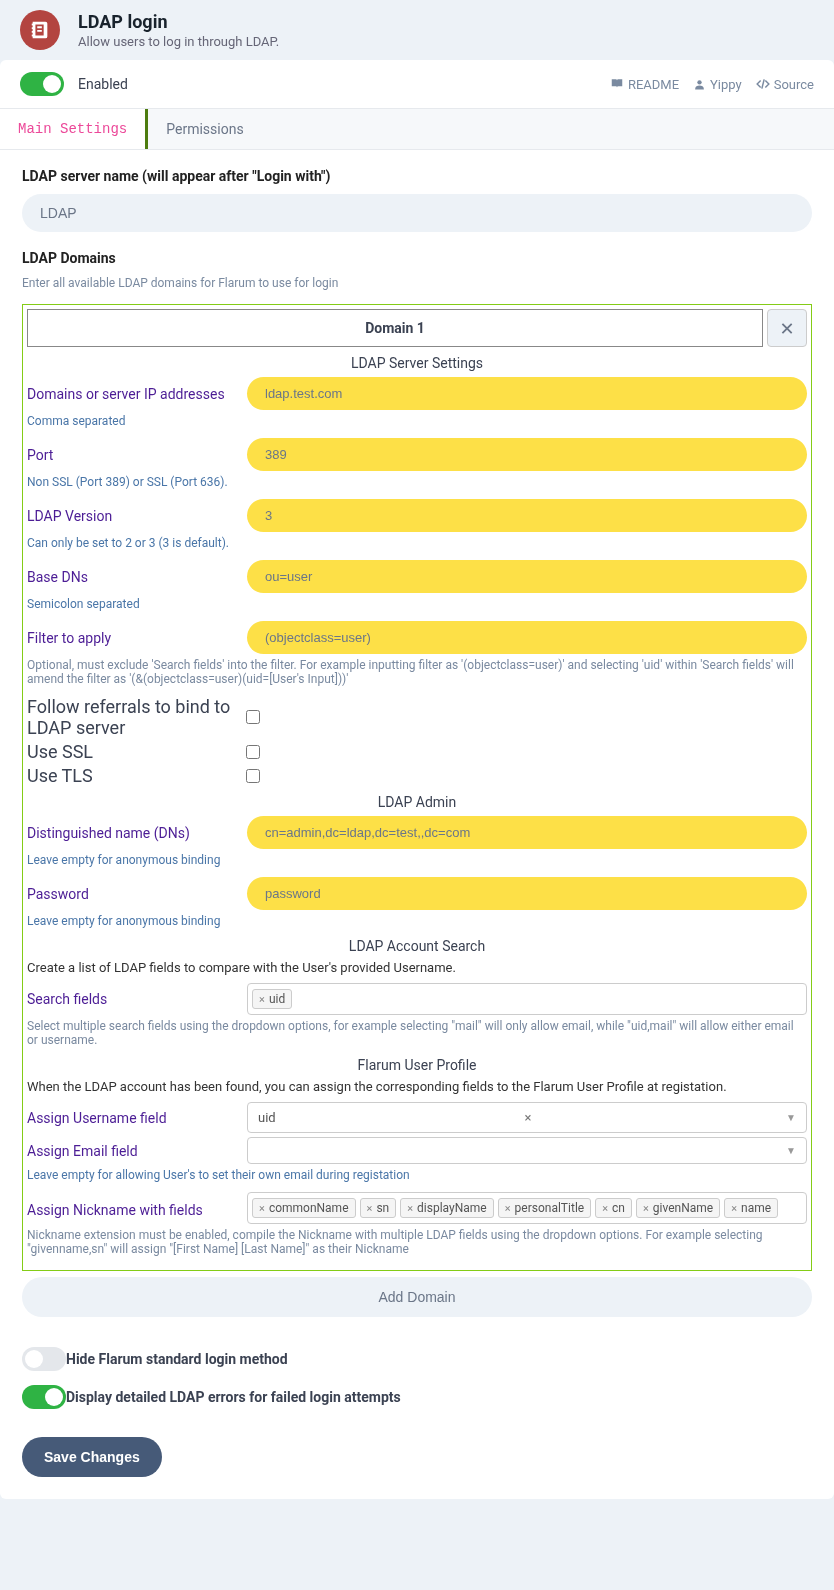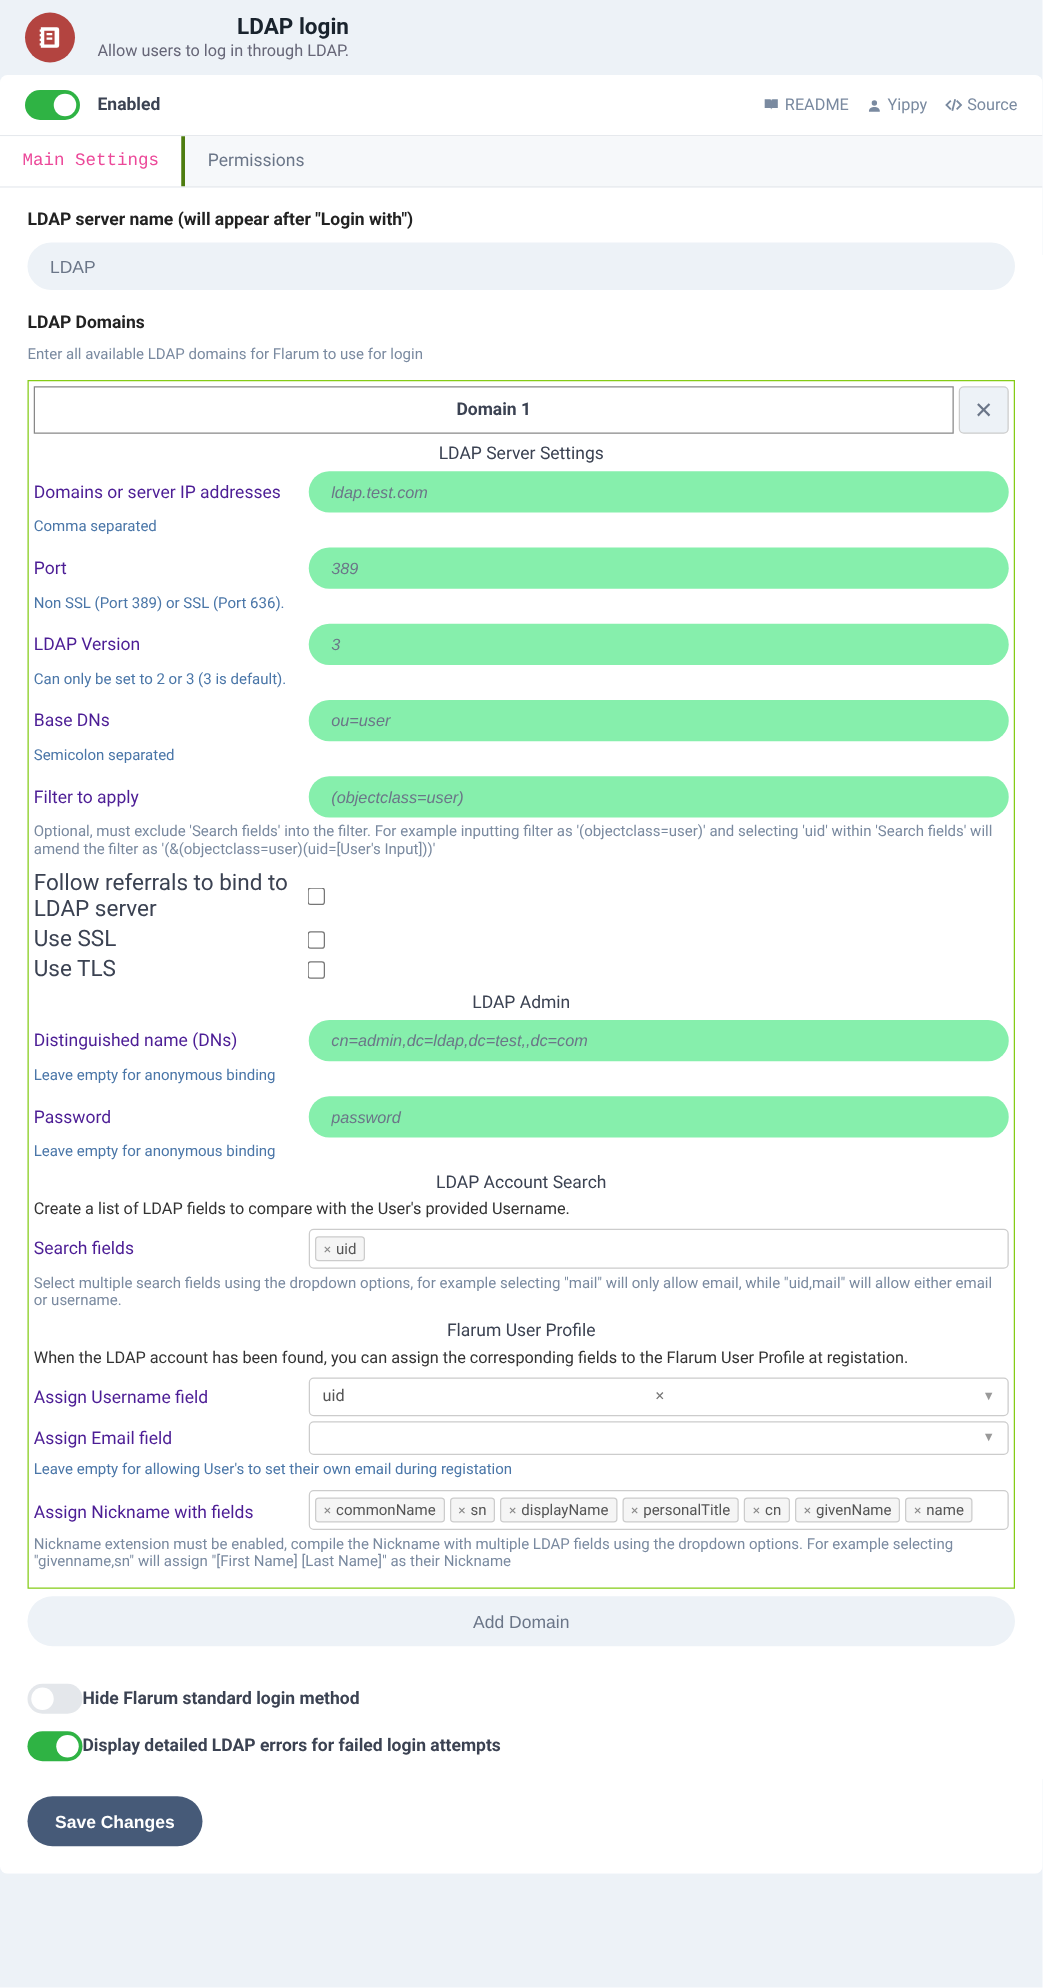--- a/index.html
+++ b/index.html
@@ -1,47 +1,47 @@
 <!DOCTYPE html>
 <html><head>
 <meta charset="utf-8">
 <style>
 * { box-sizing: border-box; margin: 0; padding: 0; }
 body { font-family: -apple-system, BlinkMacSystemFont, "Segoe UI", Roboto, sans-serif; background: #edf2f7; color: #3b4252; width: 834px; }
-.header-section { padding: 10px 20px; display: flex; align-items: center; gap: 18px; text-align: right; }
+.header-section { padding: 10px 20px; display: flex; align-items: center; gap: 18px; }
 .icon-circle { width: 40px; height: 40px; border-radius: 50%; background: #b34440; display: flex; align-items: center; justify-content: center; flex-shrink: 0; }
 .icon-circle svg { width: 22px; height: 22px; fill: white; }
 .header-text h1 { font-size: 18px; font-weight: 700; color: #19232d; margin-bottom: 2px; }
 .header-text p { font-size: 13px; color: #667; }
 .card { background: #fff; border-radius: 6px; margin: 0; }
 .topbar { display: flex; align-items: center; padding: 12px 20px; border-bottom: 1px solid #e6e9ed; }
 .toggle { width: 44px; height: 24px; background: #2fb344; border-radius: 12px; position: relative; cursor: pointer; flex-shrink: 0; }
 .toggle.off { background: #e4e7eb; }
 .toggle .knob { position: absolute; width: 18px; height: 18px; background: #fff; border-radius: 50%; top: 3px; right: 3px; }
 .toggle.off .knob { right: auto; left: 3px; }
-.topbar-label { margin-left: 14px; font-size: 14px; font-weight: 700; }
+.topbar-label { margin-left: 14px; font-size: 14px; font-weight: 400; }
 .topbar-links { margin-left: auto; display: flex; gap: 14px; font-size: 13px; color: #7a8aa0; }
 .topbar-links a { color: #7a8aa0; text-decoration: none; display: inline-flex; align-items: center; gap: 4px; }
 .tabbar { display: flex; border-bottom: 1px solid #e6e9ed; background: #f6f8fa; }
 .tab { padding: 12px 18px; font-size: 14px; color: #6b7688; cursor: pointer; }
 .tab.active { background: #fff; color: #ec4899; border-right: 3px solid #4d7c0f; font-family: Liberation Mono, monospace; }
 .body { padding: 18px 22px 22px; }
 .section-label { font-weight: 700; font-size: 14px; color: #222; margin-bottom: 10px; }
 .hint { font-size: 12px; color: #7a8aa0; margin: 6px 0 14px; }
 .input-pill { background: #edf2f7; border: none; border-radius: 20px; padding: 11px 18px; font-size: 14px; color: #6b7688; width: 100%; }
 .section-label.mt { margin-top: 18px; }
 .domain-frame { border: 1px solid #84cc16; padding: 4px; margin-top: 4px; }
 .domain-header { display: flex; margin-bottom: 8px; }
 .domain-title { flex: 1; border: 1px solid #888; text-align: center; font-weight: 700; padding: 10px; font-size: 14px; }
 .domain-close { width: 40px; border: 1px solid #ccc; margin-left: 4px; display: flex; align-items: center; justify-content: center; background: #edf2f7; color: #6b7688; font-size: 18px; cursor: pointer; border-radius: 4px; }
 .subhead { text-align: center; font-weight: 400; font-size: 14px; margin: 8px 0 6px; }
 .form-row { display: flex; align-items: center; margin: 4px 0; }
 .form-row .lbl { width: 220px; font-size: 14px; color: #4c1d95; }
 .form-row .ctrl { flex: 1; }
-.pill-input { background: #86efac; border: none; border-radius: 18px; padding: 9px 18px; font-size: 13px; color: #6b7688; width: 100%; font-style: italic; }
+.pill-input { background: #fde047; border: none; border-radius: 18px; padding: 9px 18px; font-size: 13px; color: #6b7688; width: 100%; }
 .field-hint { font-size: 12px; color: #4a76a8; margin: 4px 0 10px; }
 .field-hint.gray { color: #7a8aa0; }
 input[type=checkbox] { width: 14px; height: 14px; margin-left: 0; }
 .check-row { display: flex; align-items: center; margin: 3px 0; gap: 4px; }
 .check-row .lbl { font-size: 18px; width: 215px; }
 .desc { font-size: 13px; color: #333; margin: 4px 0 8px; }
 .tagbox { border: 1px solid #ccc; border-radius: 4px; padding: 4px; display: flex; flex-wrap: wrap; gap: 4px; min-height: 32px; align-items: center; }
 .tag { display: inline-flex; align-items: center; gap: 4px; border: 1px solid #ccc; background: #f5f5f5; border-radius: 3px; padding: 2px 6px; font-size: 12px; color: #555; }
 .tag .x { cursor: pointer; color: #888; font-size: 11px; }
 .select-box { border: 1px solid #ccc; border-radius: 4px; padding: 7px 10px; font-size: 13px; color: #555; display: flex; align-items: center; position: relative; }

